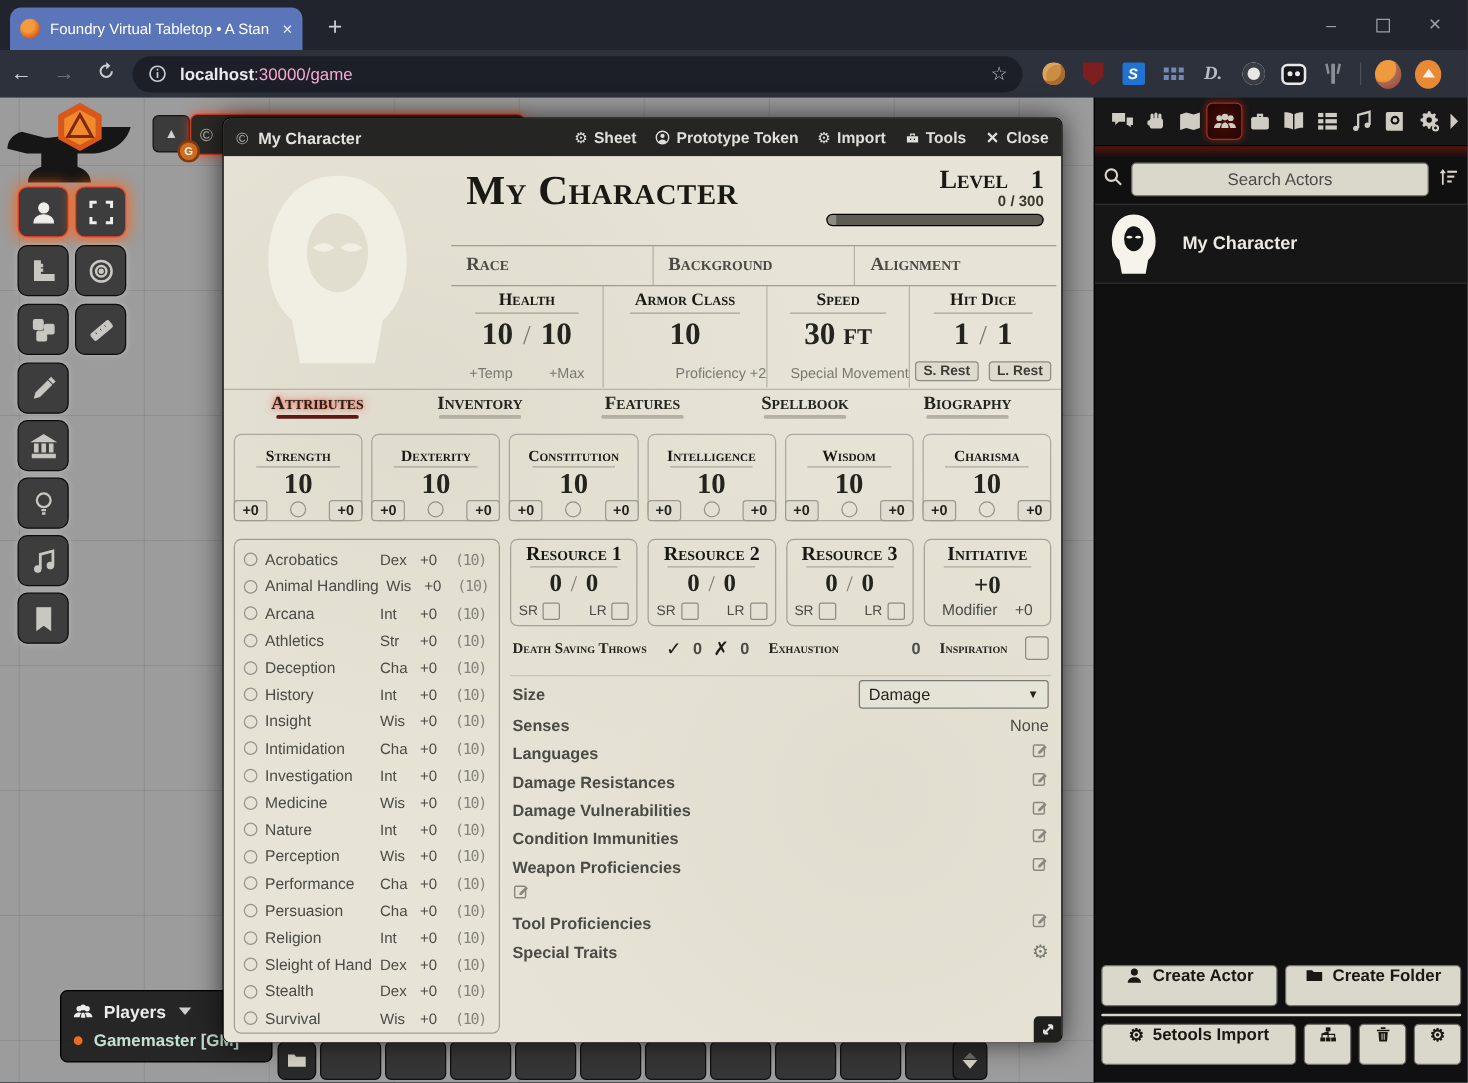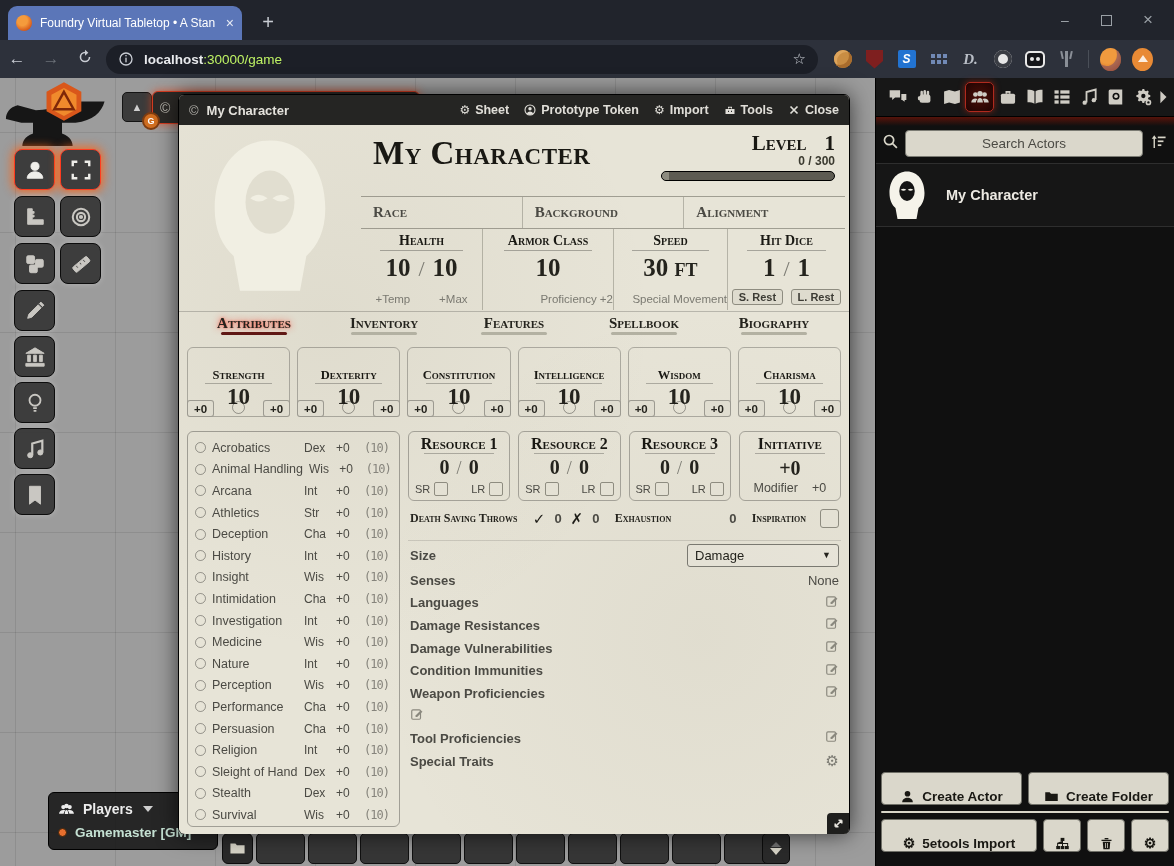--- a/index.html
+++ b/index.html
@@ -21,21 +21,21 @@
   .wc-max { width:11px; height:11px; border:1.5px solid #9aa0a6; }
   .wc-close { font-size:17px; }
 
   .toolbar { position:absolute; top:40px; left:0; right:0; height:38px; background:#2d313b;
     display:flex; align-items:center; }
   .nav-ico { color:#c9cdd4; font-size:17px; width:34px; text-align:center; }
   .nav-ico.dim { color:#6b7078; }
   .urlbar { margin-left:4px; width:712px; height:29px; background:#1c1f27; border-radius:15px;
     display:flex; align-items:center; padding:0 12px; gap:10px; }
   .url-text { font-size:13.5px; color:#e8eaed; }
-  .url-text .muted { color:#bef264; }
+  .url-text .muted { color:#f9a8d4; }
   .url-star { margin-left:auto; color:#c9cdd4; font-size:15px; }
   .exts { display:flex; align-items:center; gap:11px; margin-left:14px; }
   .ext { width:21px; height:21px; display:flex; align-items:center; justify-content:center; position:relative; }
   .ext-cookie { width:18px; height:18px; border-radius:50%; background:#c98d43;
     box-shadow:inset -3px -3px 0 #a96c2c, inset 3px 2px 0 #dca45c; }
   .ext-shield { width:17px; height:19px; background:#7e1f1f; clip-path:polygon(0 0,100% 0,100% 60%,50% 100%,0 60%); }
   .ext-s { width:18px; height:18px; background:#2273d1; color:#fff; font-weight:bold; font-size:12px;
     display:flex; align-items:center; justify-content:center; border-radius:2px; }
   .ext-grid { display:grid; grid-template-columns:repeat(3,4px); grid-gap:2px; }
   .ext-grid i { width:4px; height:4px; background:#7189b5; }
@@ -117,21 +117,21 @@
     text-align:center; font-size:13.5px; color:#4b4a44; font-family:inherit; outline:none; }
   .search-input::placeholder { color:#4b4a44; }
   .sort-ico svg { width:19px; height:17px; fill:#d8d5c8; }
   .actor-row { height:64px; display:flex; align-items:center; gap:14px; padding:0 6px;
     border-top:1px solid #2e2e2e; border-bottom:1px solid #2e2e2e; background:#161616; }
   .actor-thumb { width:50px; height:50px; flex:0 0 50px; }
   .actor-name { color:#ece9e2; font-size:14.5px; font-weight:bold; }
   .side-footer { position:absolute; left:0; right:0; bottom:0; padding:6px 5px 8px; }
   .sf-row { display:flex; gap:6px; margin-bottom:6px; }
   .sbtn { height:33px; background:#dad7cb; border:1px solid #6f6f67; border-radius:4px;
-    display:flex; align-items:flex-end; justify-content:center; gap:7px;
+    display:flex; align-items:flex-start; justify-content:center; gap:7px;
     font-size:13.5px; font-weight:bold; color:#191813; }
   .sbtn svg { width:15px; height:15px; fill:#191813; }
   .sbtn .gearchar { font-size:14px; }
   .sf-div { height:2px; background:#d8d5c8; margin:2px 0 6px; border-radius:1px; }
   .sf-row2 .import { flex:1.9; }
   .sf-row2 .sq { flex:0 0 38px; }
 
   
   .window { position:absolute; left:178px; top:16px; width:672px; height:740px; z-index:5;
     border:1px solid #000; border-radius:6px; box-shadow:0 0 22px rgba(0,0,0,.65); background:#e7e4d7; }
@@ -184,21 +184,21 @@
 
   .sheet-tabs { position:absolute; left:0; top:186px; right:0; height:33px; display:flex;
     border-top:1px solid rgba(0,0,0,.2); padding:2px 10px 0; }
   .tab-item { flex:1; text-align:center; }
   .tab-item .hd { font-size:15px; color:#24231d; }
   .tab-underline { display:block; width:66px; height:3px; background:#b3b1a2; border-radius:2px; margin:0 auto; }
   .tab-item.active .hd { text-shadow:0 0 7px rgba(255,50,30,.85),0 0 2px rgba(255,50,30,.6); }
   .tab-item.active .tab-underline { background:#5d1a17; }
 
   .abilities { position:absolute; left:8px; right:8px; top:222px; height:70px; display:flex; gap:7px; }
-  .ability { flex:1; position:relative; border:1px solid rgba(0,0,0,.25); border-radius:6px; text-align:center; padding-top:20px; }
+  .ability { flex:1; position:relative; border:1px solid rgba(0,0,0,.25); border-radius:6px; text-align:center; padding-top:10px; }
   .ability-name { font-size:12.5px; display:block; }
   .ability-name:after { content:""; display:block; width:66%; margin:0 auto; border-bottom:1px solid rgba(0,0,0,.25); }
   .ability-val { font-size:23px; line-height:26px; }
   .ability-foot { position:absolute; left:-1px; right:-1px; bottom:-1px; display:flex; align-items:center; justify-content:space-between; }
   .mini-box { width:27px; height:17px; border:1px solid rgba(0,0,0,.3); background:#e0ddd0; border-radius:3px;
     font-size:11.5px; font-weight:bold; color:#24231d; display:flex; align-items:center; justify-content:center; }
   .radio { width:13px; height:13px; border:1px solid rgba(0,0,0,.35); border-radius:50%; background:transparent; margin-bottom:2px; }
 
   .skills { position:absolute; left:8px; top:306px; width:213px; height:396px;
     border:1px solid rgba(0,0,0,.3); border-radius:6px; padding:5px 7px 0 7px; overflow:hidden; }

